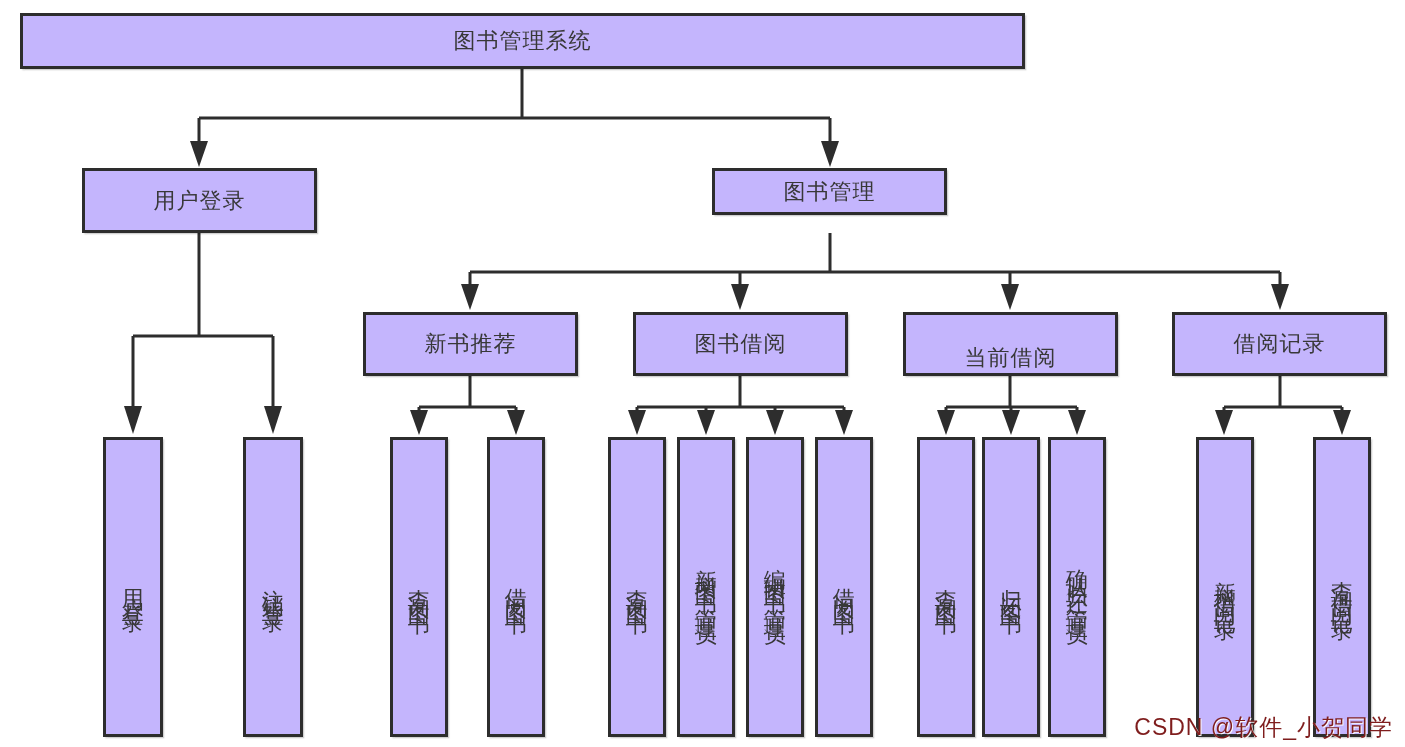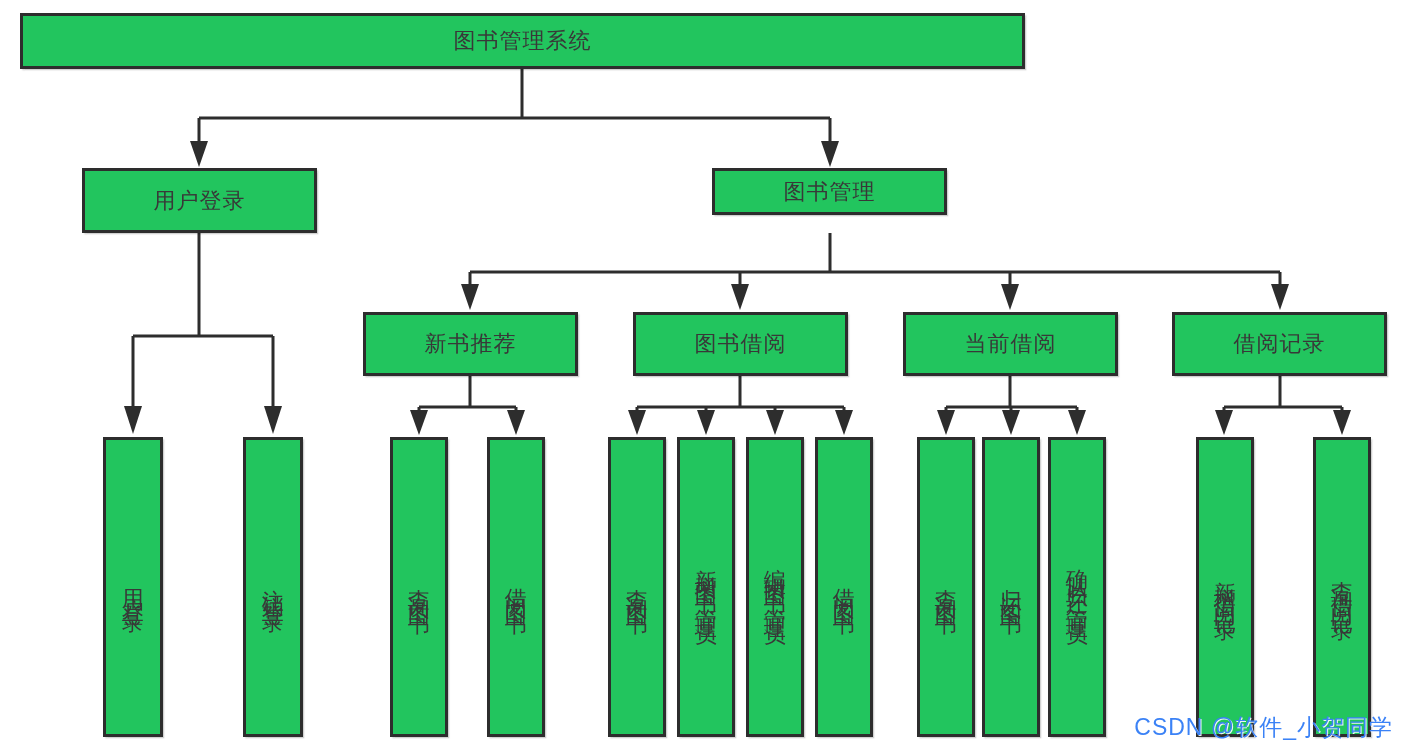--- a/index.html
+++ b/index.html
@@ -19,21 +19,21 @@
     position: absolute;
     left: 0; top: 0;
     width: 1405px;
     height: 747px;
     pointer-events: none;
   }
   .box {
     position: absolute;
     box-sizing: border-box;
     border: 3px solid #2d2d2d;
-    background: #22c55e;
+    background: #c4b5fd;
     display: flex;
     align-items: center;
     justify-content: center;
     color: #383838;
     font-size: 22px;
     letter-spacing: 1px;
     box-shadow: 1.5px 1.5px 1.5px rgba(0,0,0,0.18);
     z-index: 2;
   }
   .hbox { white-space: nowrap; }
@@ -44,21 +44,21 @@
     letter-spacing: 8px;
     font-size: 22px;
     line-height: 1.25;
   }
   .root-box  { left: 20px;  top: 13px;  width: 1005px; height: 56px; }
   .l2-login  { left: 82px;  top: 168px; width: 235px;  height: 65px; }
   .l2-mgmt   { left: 712px; top: 168px; width: 235px;  height: 47px; }
   .l3 { top: 312px; height: 64px; width: 215px; }
   .l3-newrec { left: 363px; }
   .l3-borrow { left: 633px; }
-  .l3-current{ left: 903px; }
+  .l3-current{ left: 903px; align-items: flex-end; }
   .l3-record { left: 1172px; }
   .leaf { top: 437px; height: 300px; width: 58px; }
   .leaf-w60 { width: 60px; }
   .lf-userlogin { left: 103px; }
   .lf-logout    { left: 243px; }
   .lf-q1        { left: 390px; }
   .lf-b1        { left: 487px; }
   .lf-q2        { left: 608px; }
   .lf-add       { left: 677px; }
   .lf-edit      { left: 746px; }
@@ -66,21 +66,21 @@
   .lf-q3        { left: 917px; }
   .lf-ret       { left: 982px; }
   .lf-confirm   { left: 1048px; }
   .lf-addrec    { left: 1196px; }
   .lf-qrec      { left: 1313px; }
   .watermark {
     position: absolute;
     right: 12px;
     bottom: 4px;
     font-size: 23px;
-    color: #3b82f6;
+    color: #7f1d1d;
     letter-spacing: 1px;
     z-index: 3;
     text-shadow: 1px 1px 0 rgba(255,255,255,0.9);
   }
 </style>
 </head>
 <body>
 
 <div class="canvas">
 

